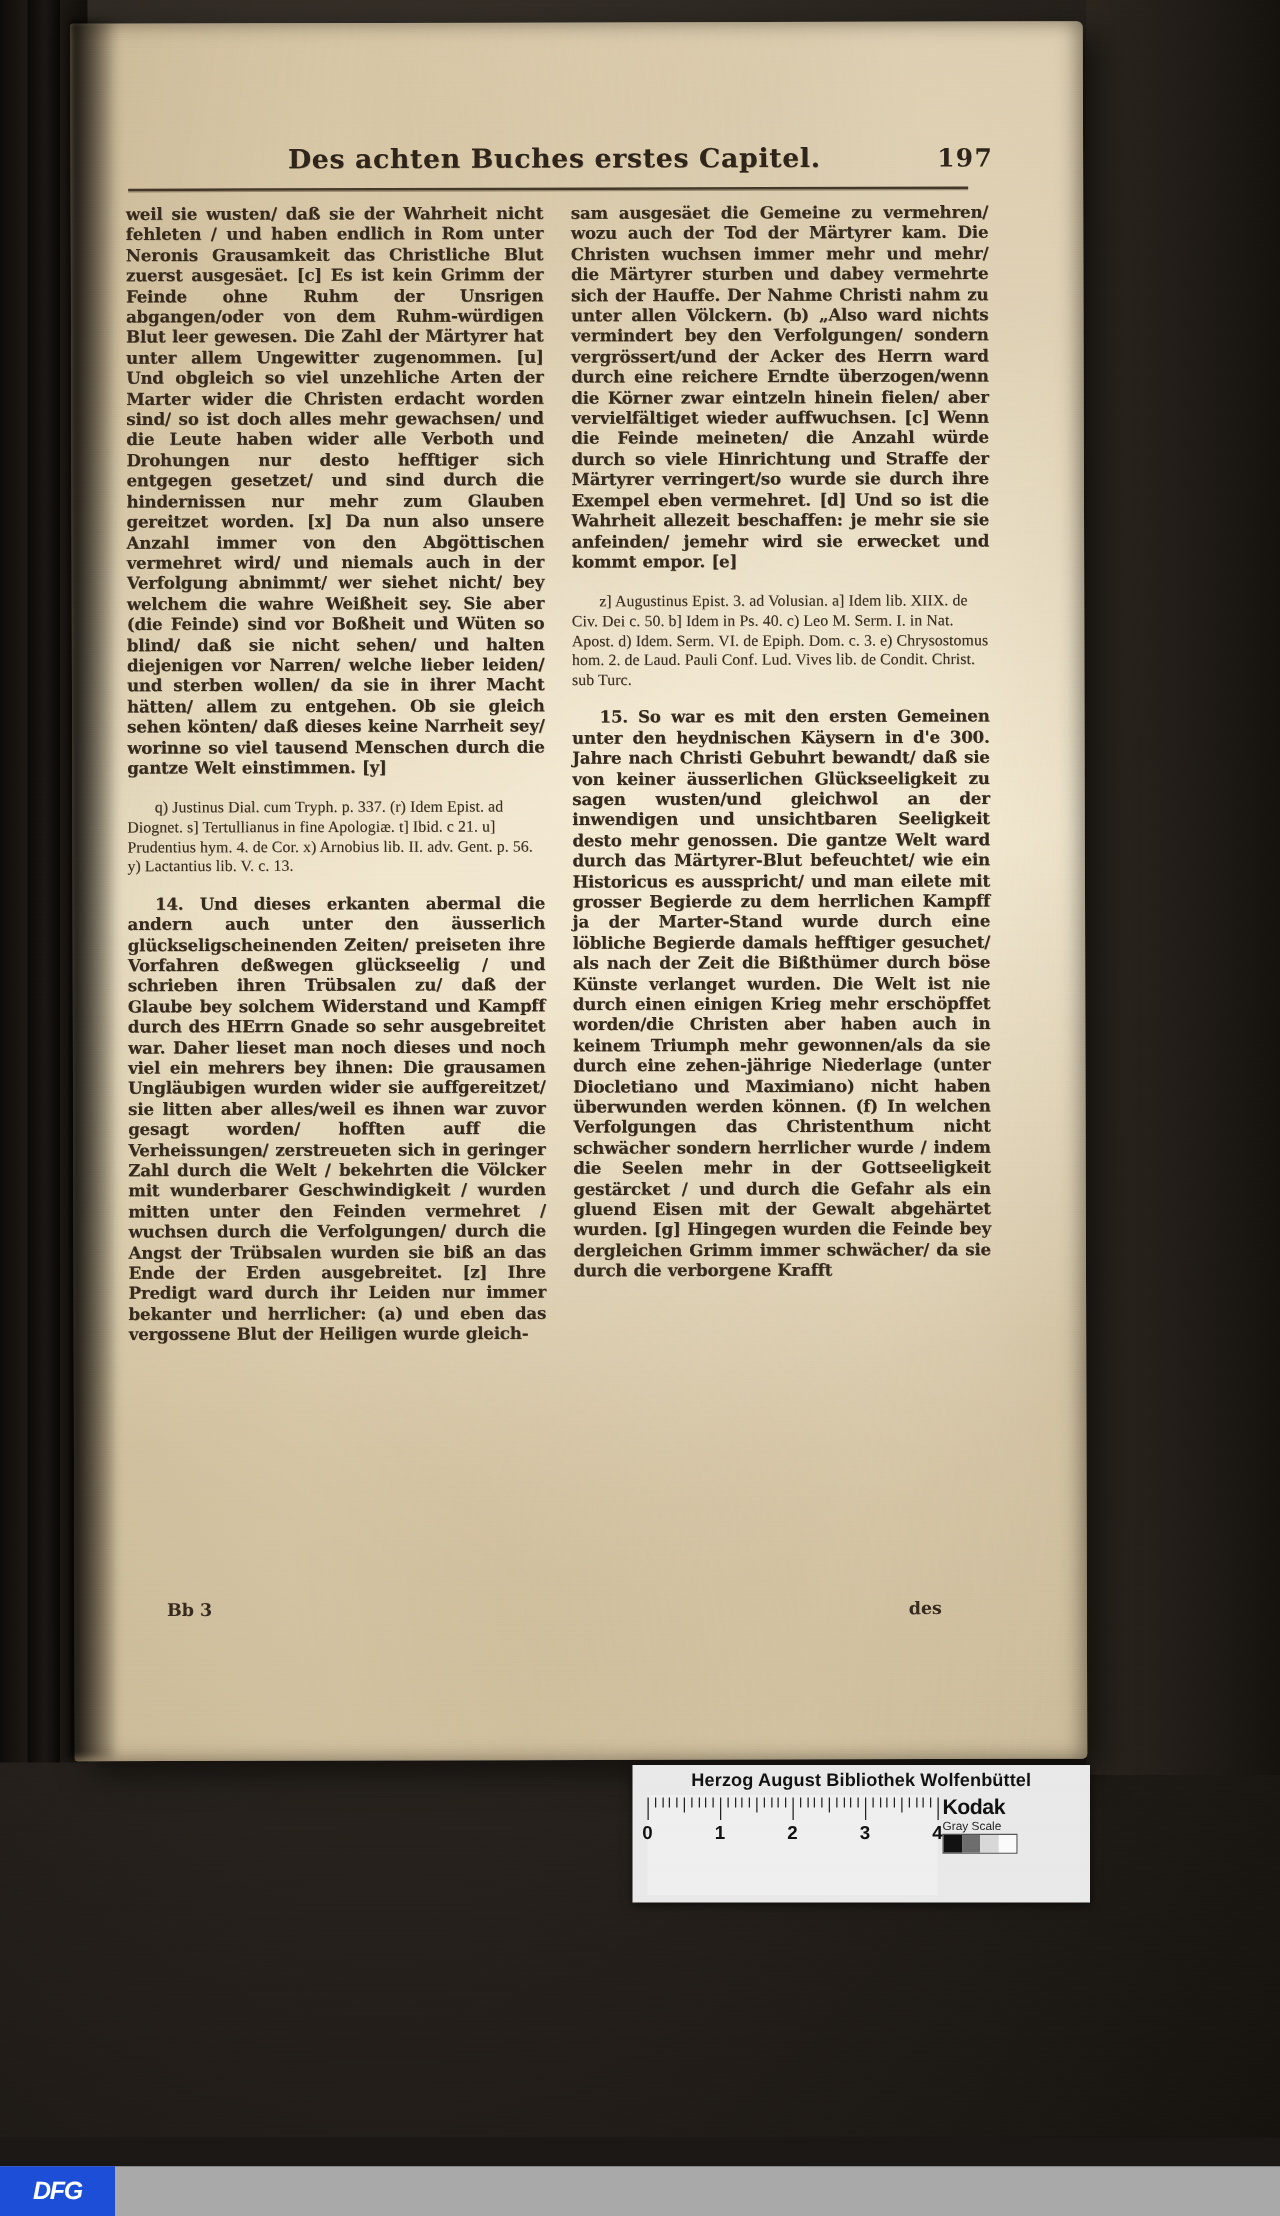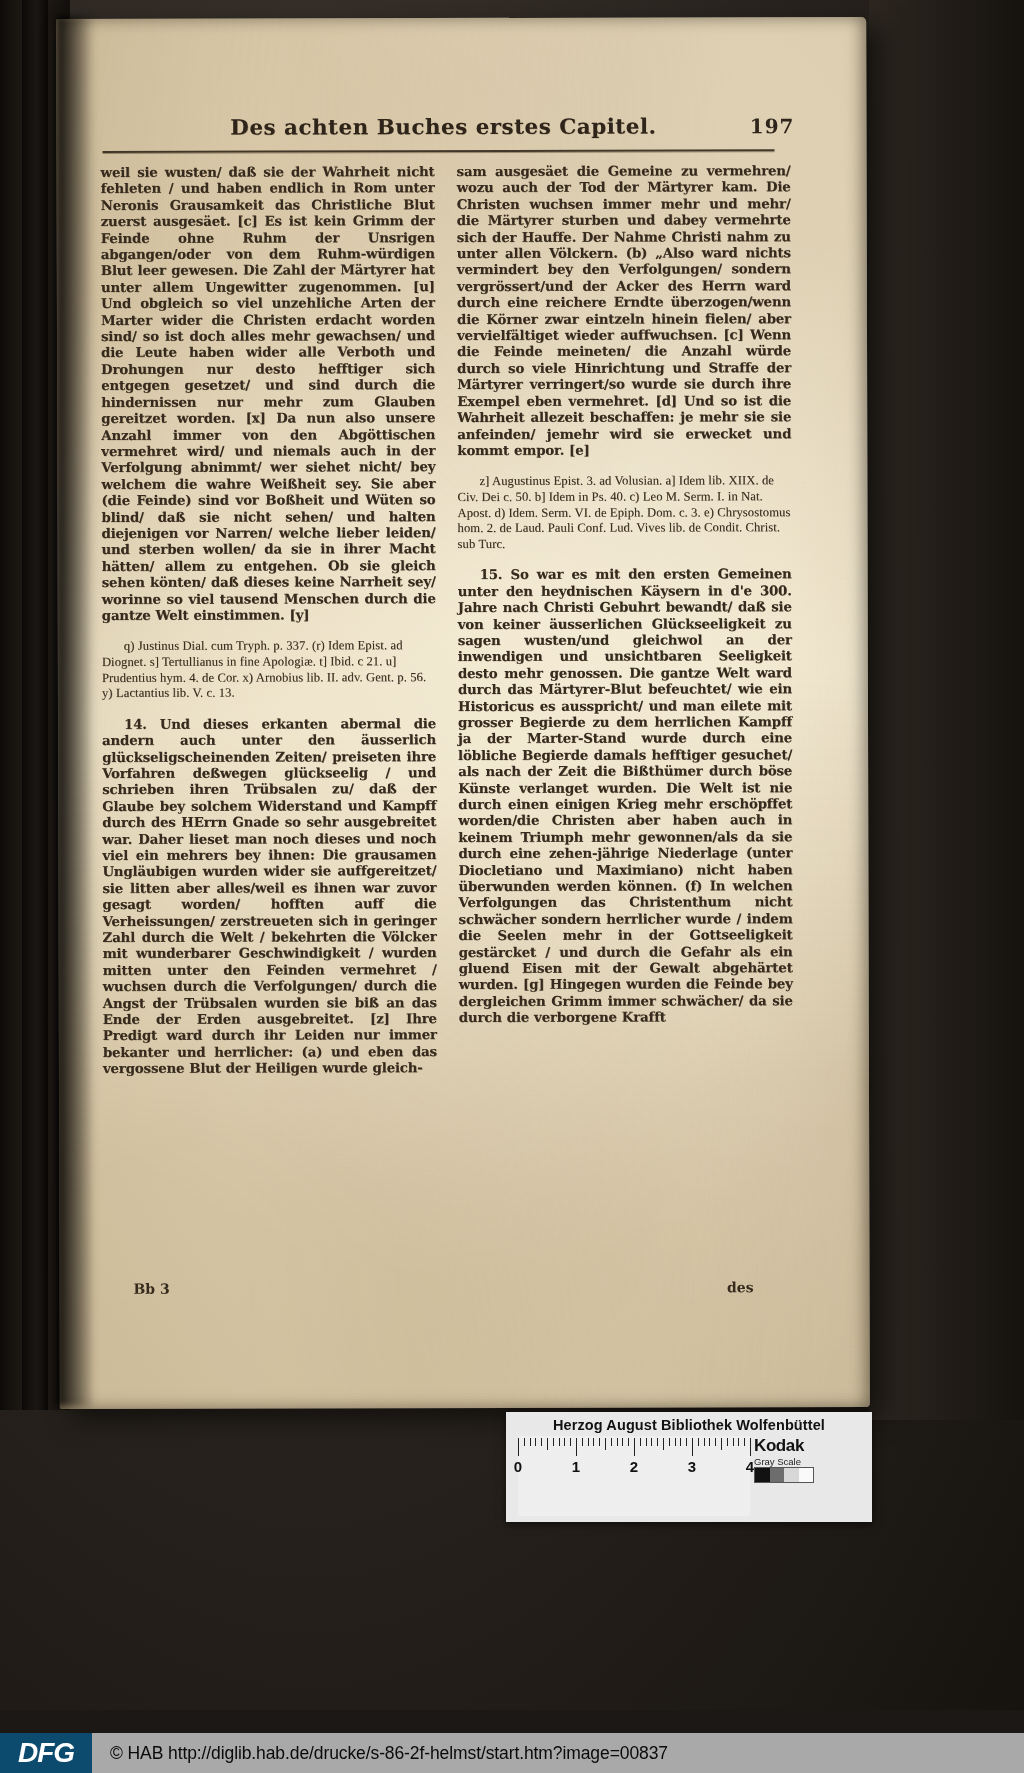--- a/index.html
+++ b/index.html
@@ -167,23 +167,23 @@
   .patches i{flex:1;display:block;}
 
   
   #footer{
     position:absolute;left:0;top:1733px;width:1024px;height:40px;
     background:#a9a9a9;
     display:flex;align-items:center;
     font-family:"Liberation Sans", sans-serif;
   }
   #dfg{
-    width:92px;height:40px;background:#0c4a6e;
+    width:92px;height:40px;background:#1d4ed8;
     display:flex;align-items:center;justify-content:center;
-    color:#fff;font-weight:700;font-size:28px;letter-spacing:-1px;
+    color:#fff;font-weight:700;font-size:20px;letter-spacing:-1px;
     font-style:italic;
   }
   #footer .url{
     padding-left:18px;font-size:17.5px;color:#0a0a0a;letter-spacing:-.1px;
   }
   .lowstrip{
     position:absolute;left:0;top:1710px;width:1024px;height:23px;background:#1a1714;
   }
 
   
@@ -325,14 +325,13 @@
       </div>
     </div>
   </div>
 
   <div class="lowstrip"></div>
   <div id="grain"></div>
 </div>
 
 <div id="footer">
   <div id="dfg">DFG</div>
-  <div class="url">© HAB http://diglib.hab.de/drucke/s-86-2f-helmst/start.htm?image=00837</div>
 </div>
 
 </body></html>

